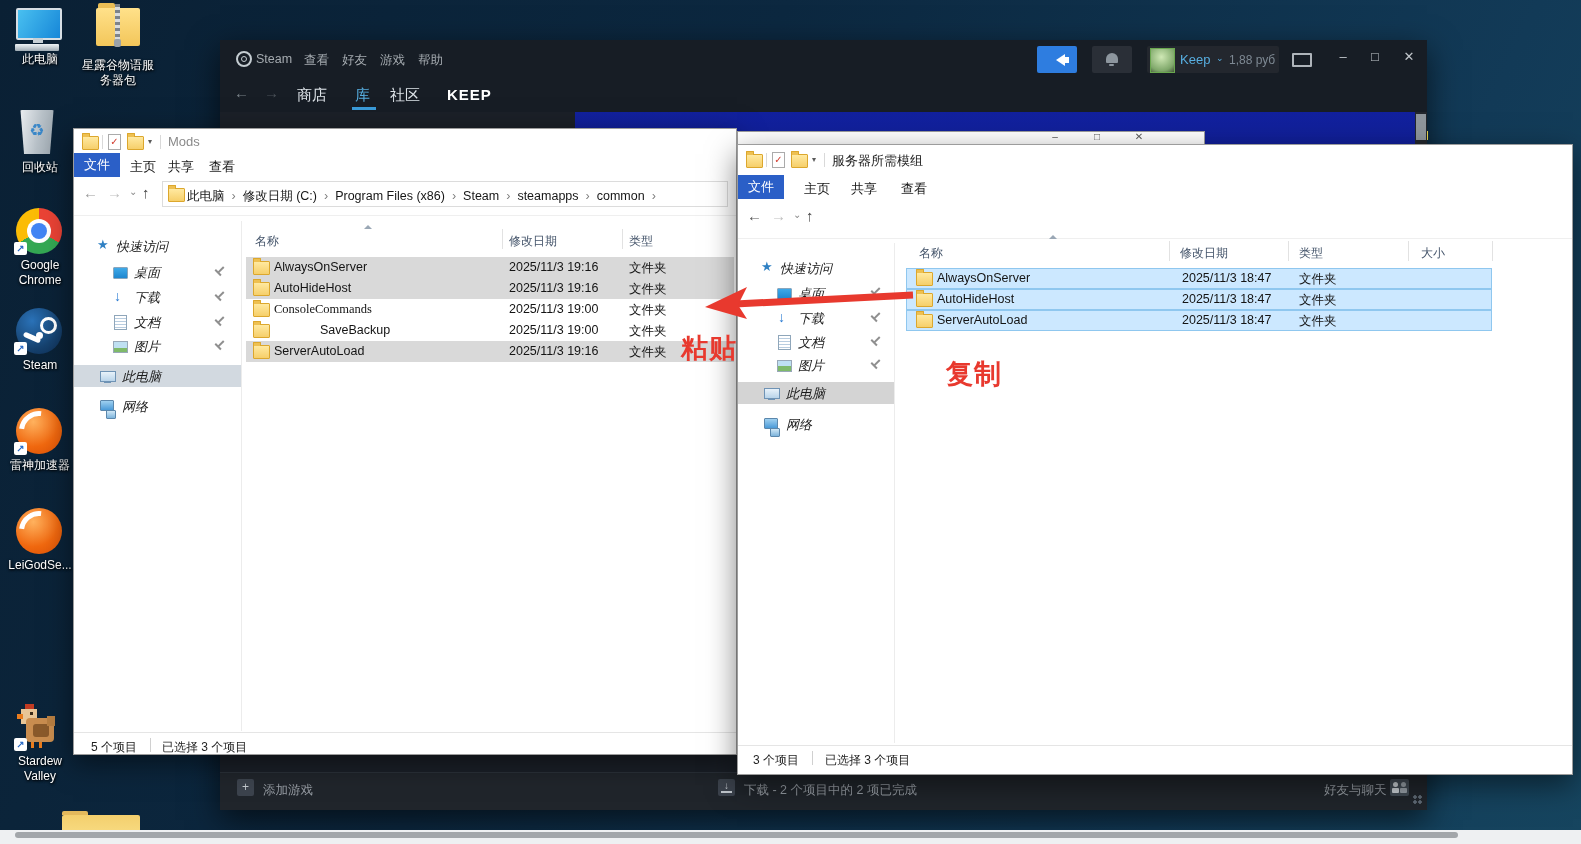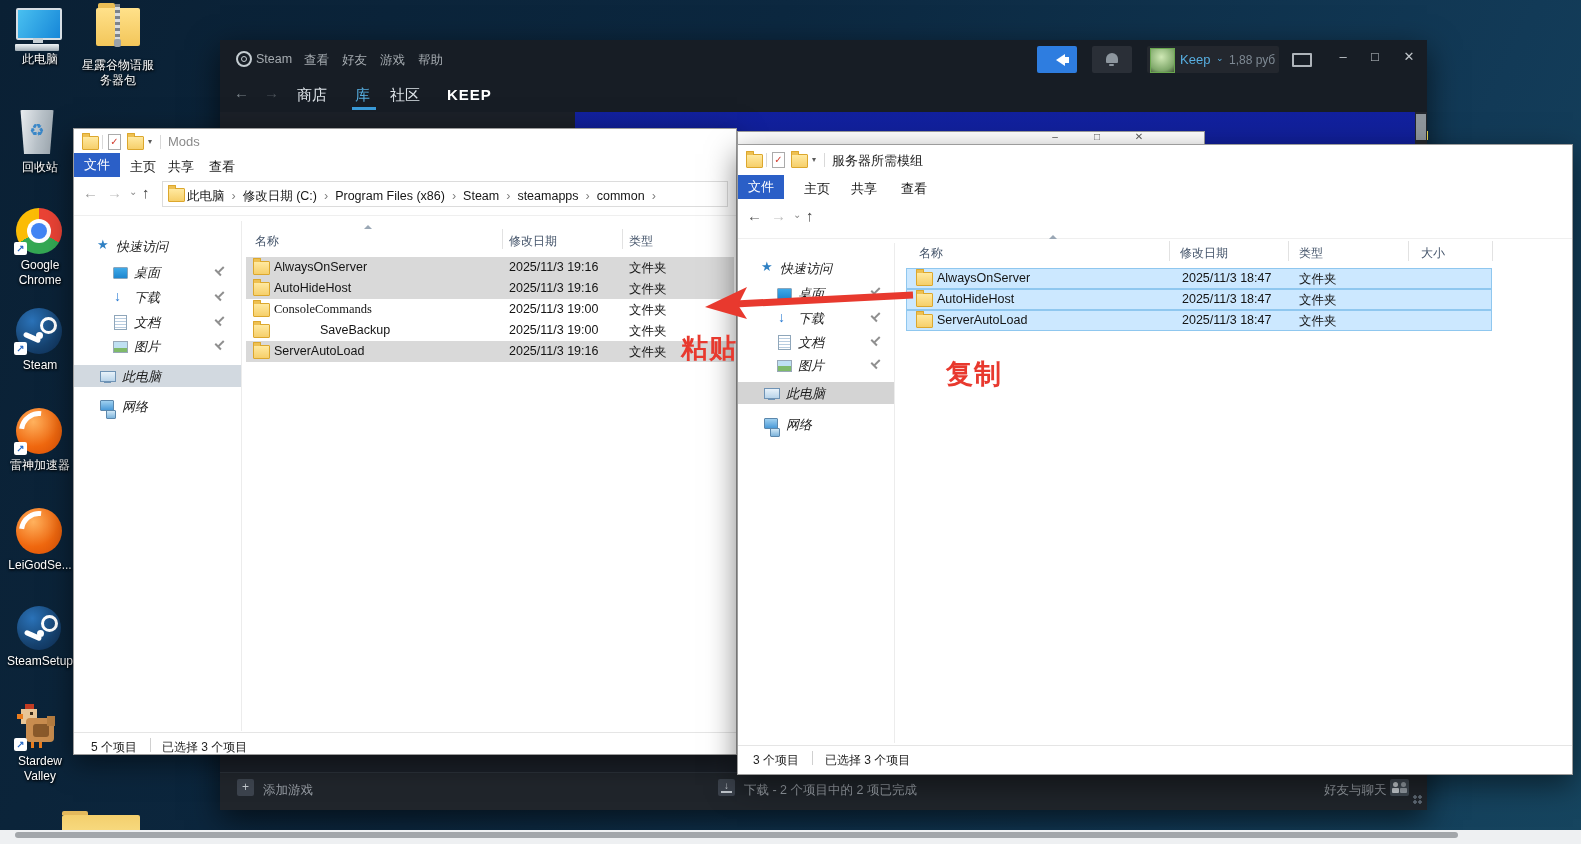--- a/index.html
+++ b/index.html
@@ -159,28 +159,20 @@
   </div>
   <div class="dicon" style="left:1px;top:406px;height:76px;">
     <span class="oball" style="left:15px;top:2px;"></span>
     <span class="sc-arrow" style="left:13px;top:36px;">↗</span>
     <div class="dlabel" style="top:52px;">雷神加速器</div>
   </div>
   <div class="dicon" style="left:1px;top:506px;height:76px;">
     <span class="oball" style="left:15px;top:2px;"></span>
     <div class="dlabel" style="top:52px;">LeiGodSe...</div>
   </div>
-  <div class="dicon" style="left:1px;top:604px;height:76px;">
-    <span class="steamball" style="left:16px;top:2px;width:44px;height:44px;">
-      <span class="s1"></span>
-        <span class="s2"></span>
-        <span class="s3"></span>
-    </span>
-    <div class="dlabel" style="top:50px;">SteamSetup</div>
-  </div>
   <div class="dicon" style="left:1px;top:702px;height:92px;">
     <span class="chick" style="left:16px;top:2px;">
       <i style="left:8px;top:0;width:9px;height:6px;background:#c23b22;"></i>
       <i style="left:4px;top:5px;width:16px;height:15px;background:#e8c697;"></i>
       <i style="left:0;top:10px;width:6px;height:5px;background:#e87c1e;"></i>
       <i style="left:13px;top:8px;width:3px;height:3px;background:#3a2a18;"></i>
       <i style="left:9px;top:14px;width:28px;height:24px;background:#c98d4f;border-radius:4px;"></i>
       <i style="left:16px;top:20px;width:16px;height:13px;background:#8a5a2b;border-radius:3px;"></i>
       <i style="left:30px;top:12px;width:8px;height:10px;background:#b87f42;"></i>
       <i style="left:14px;top:38px;width:3px;height:6px;background:#e87c1e;"></i>

